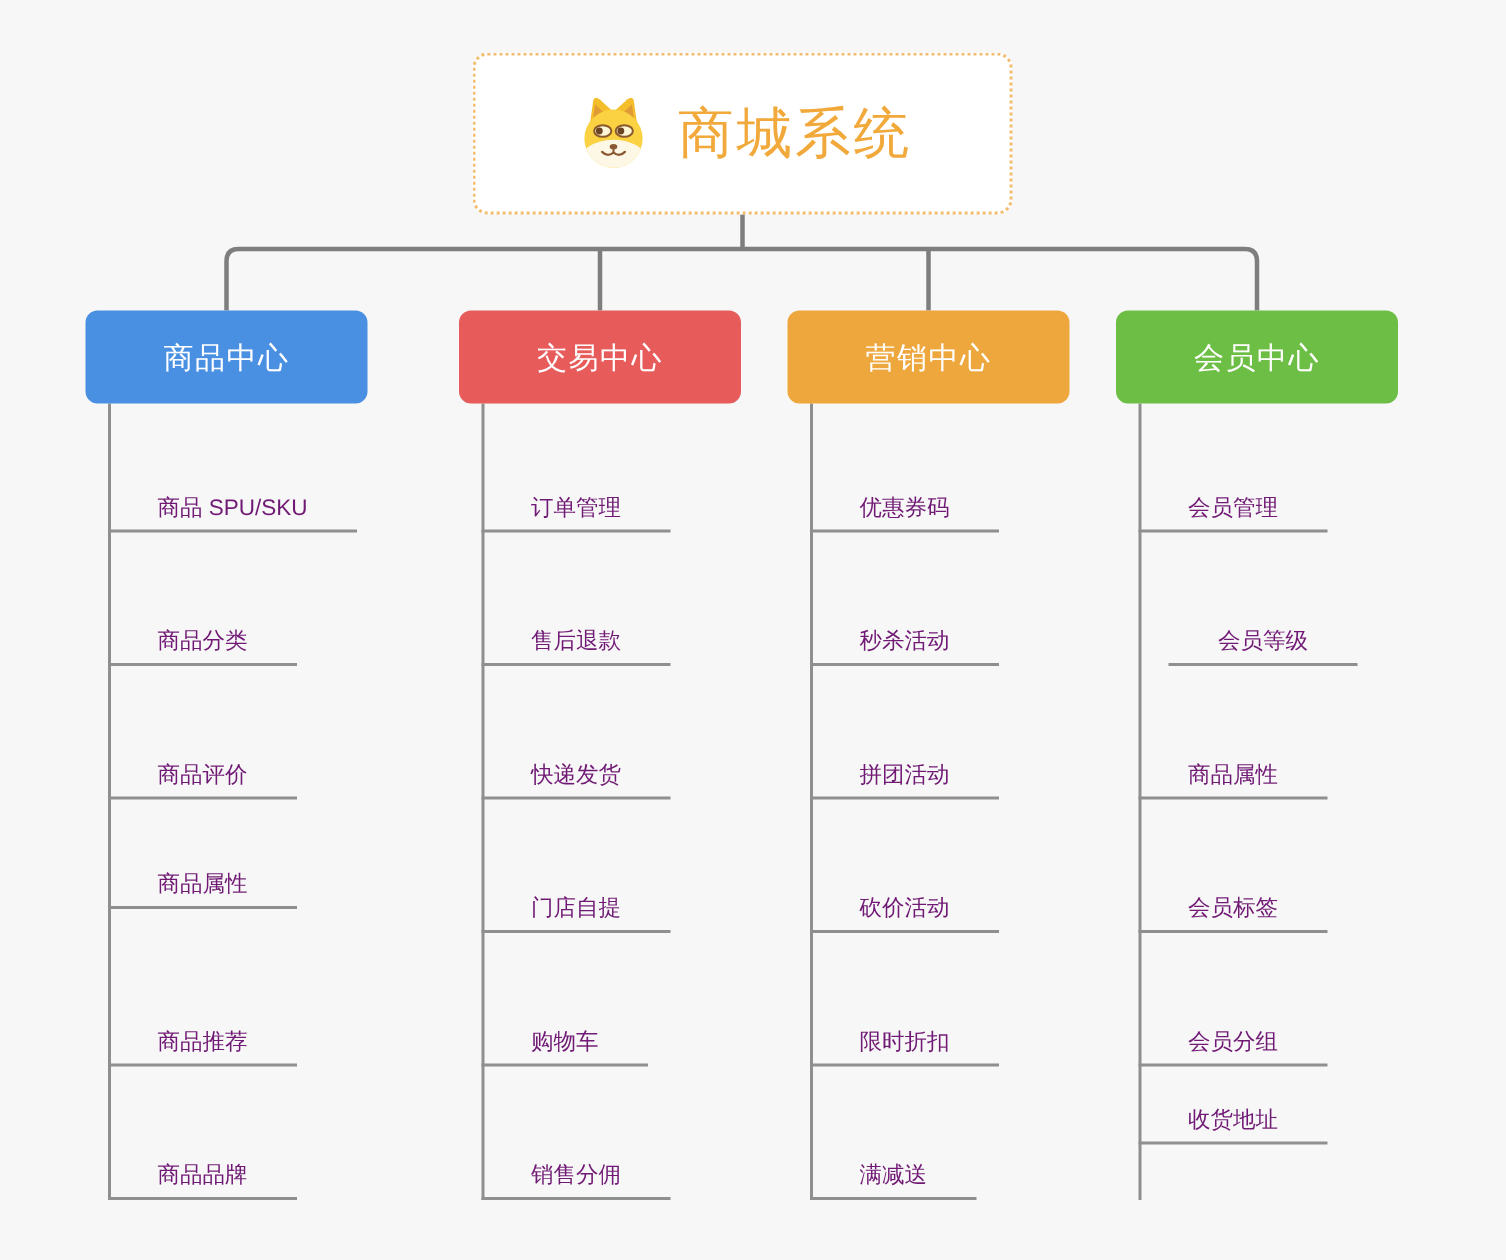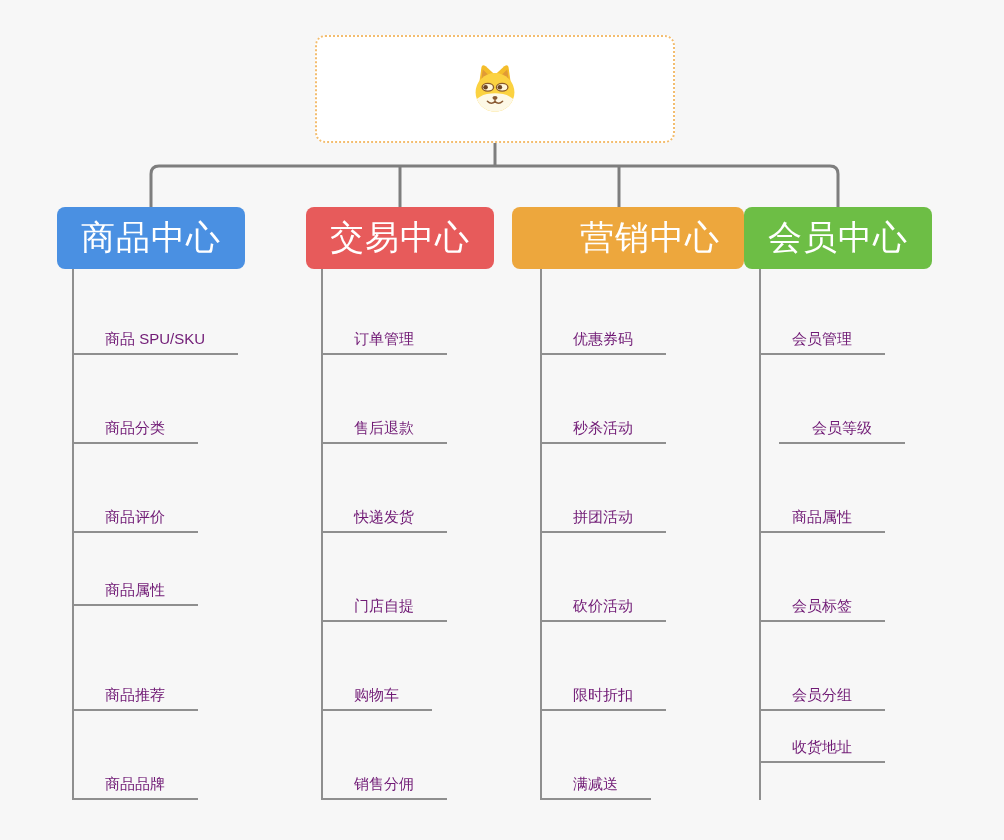--- a/index.html
+++ b/index.html
@@ -47,21 +47,21 @@
   .branch-box {
     position: absolute;
     top: 207px;
     width: 188px;
     height: 62px;
     border-radius: 8px;
     display: flex;
     align-items: center;
     justify-content: center;
     color: #ffffff;
-    font-size: 34px;
+    font-size: 20px;
     letter-spacing: 1px;
     z-index: 2;
     white-space: nowrap;
   }
   
   .branch-spine {
     position: absolute;
     top: 269px;
     width: 2px;
     height: 531px;
@@ -110,20 +110,21 @@
         </clipPath>
       <ellipse cx="32" cy="51" rx="25" ry="14" fill="#fdf8e6" clip-path="url(#headclip)"></ellipse>
       <ellipse cx="23.5" cy="30" rx="6.8" ry="4.6" fill="#fff6d8" stroke="#8a5a2b" stroke-width="1.6"></ellipse>
       <ellipse cx="40.5" cy="30" rx="6.8" ry="4.6" fill="#fff6d8" stroke="#8a5a2b" stroke-width="1.6"></ellipse>
       <circle cx="20.8" cy="30" r="2.7" fill="#6b4423"></circle>
       <circle cx="37.8" cy="30" r="2.7" fill="#6b4423"></circle>
       <ellipse cx="32" cy="42.5" rx="3" ry="2.2" fill="#8a5a33"></ellipse>
       <path d="M32 42.5 L32 47" stroke="#8a5a33" stroke-width="1.6" fill="none"></path>
       <path d="M23 46.5 Q27.5 51 32 47 Q36.5 51 41 46.5" stroke="#8a5a33" stroke-width="1.8" fill="none" stroke-linecap="round"></path>
     </svg>
+    <span class="root-title">商城系统</span>
   </div>
 
   <div id="branches-layer">
       <div class="branch-box" style="left: 57px; background: rgb(74, 144, 226);">商品中心</div>
       <div class="branch-spine" style="left: 72px; background: rgb(143, 143, 143);"></div>
       <div class="leaf-item" style="left: 72px; top: 307px; border-bottom-color: rgb(143, 143, 143);">
         <span>商品 SPU/SKU</span>
       </div>
       <div class="leaf-item" style="left: 72px; top: 396px; border-bottom-color: rgb(143, 143, 143);">
         <span>商品分类</span>
@@ -153,21 +154,21 @@
       </div>
       <div class="leaf-item" style="left: 321px; top: 574px; border-bottom-color: rgb(143, 143, 143);">
         <span>门店自提</span>
       </div>
       <div class="leaf-item" style="left: 321px; top: 663px; border-bottom-color: rgb(143, 143, 143);">
         <span>购物车</span>
       </div>
       <div class="leaf-item" style="left: 321px; top: 752px; border-bottom-color: rgb(143, 143, 143);">
         <span>销售分佣</span>
       </div>
-      <div class="branch-box" style="left: 512px; background: rgb(237, 167, 61); padding-left: 44px;">营销中心</div>
+      <div class="branch-box" style="left: 525px; background: rgb(237, 167, 61);">营销中心</div>
       <div class="branch-spine" style="left: 540px; background: rgb(143, 143, 143);"></div>
       <div class="leaf-item" style="left: 540px; top: 307px; border-bottom-color: rgb(143, 143, 143);">
         <span>优惠券码</span>
       </div>
       <div class="leaf-item" style="left: 540px; top: 396px; border-bottom-color: rgb(143, 143, 143);">
         <span>秒杀活动</span>
       </div>
       <div class="leaf-item" style="left: 540px; top: 485px; border-bottom-color: rgb(143, 143, 143);">
         <span>拼团活动</span>
       </div>

